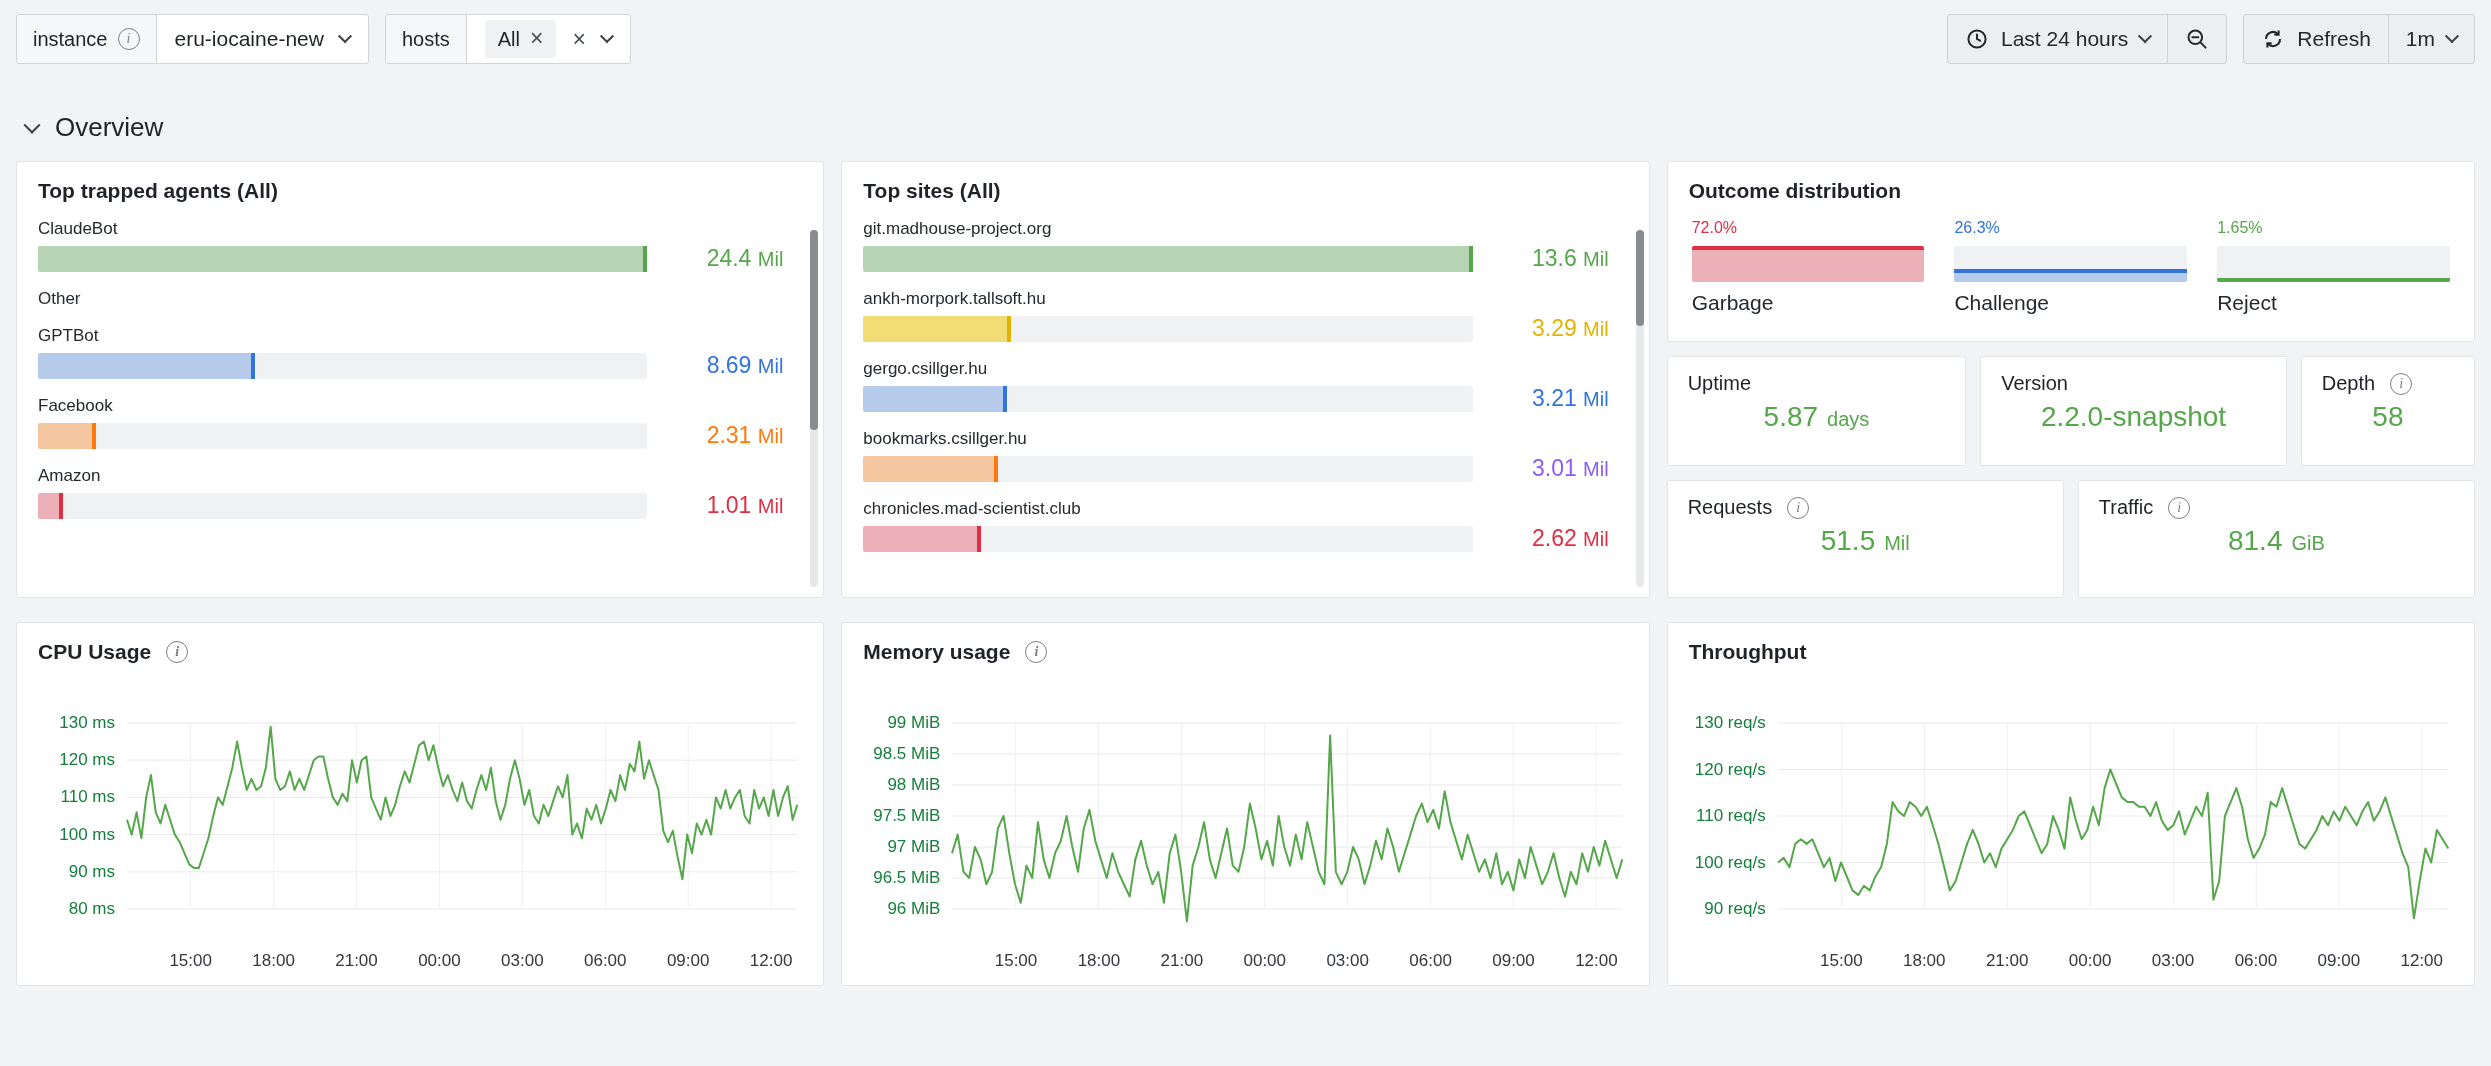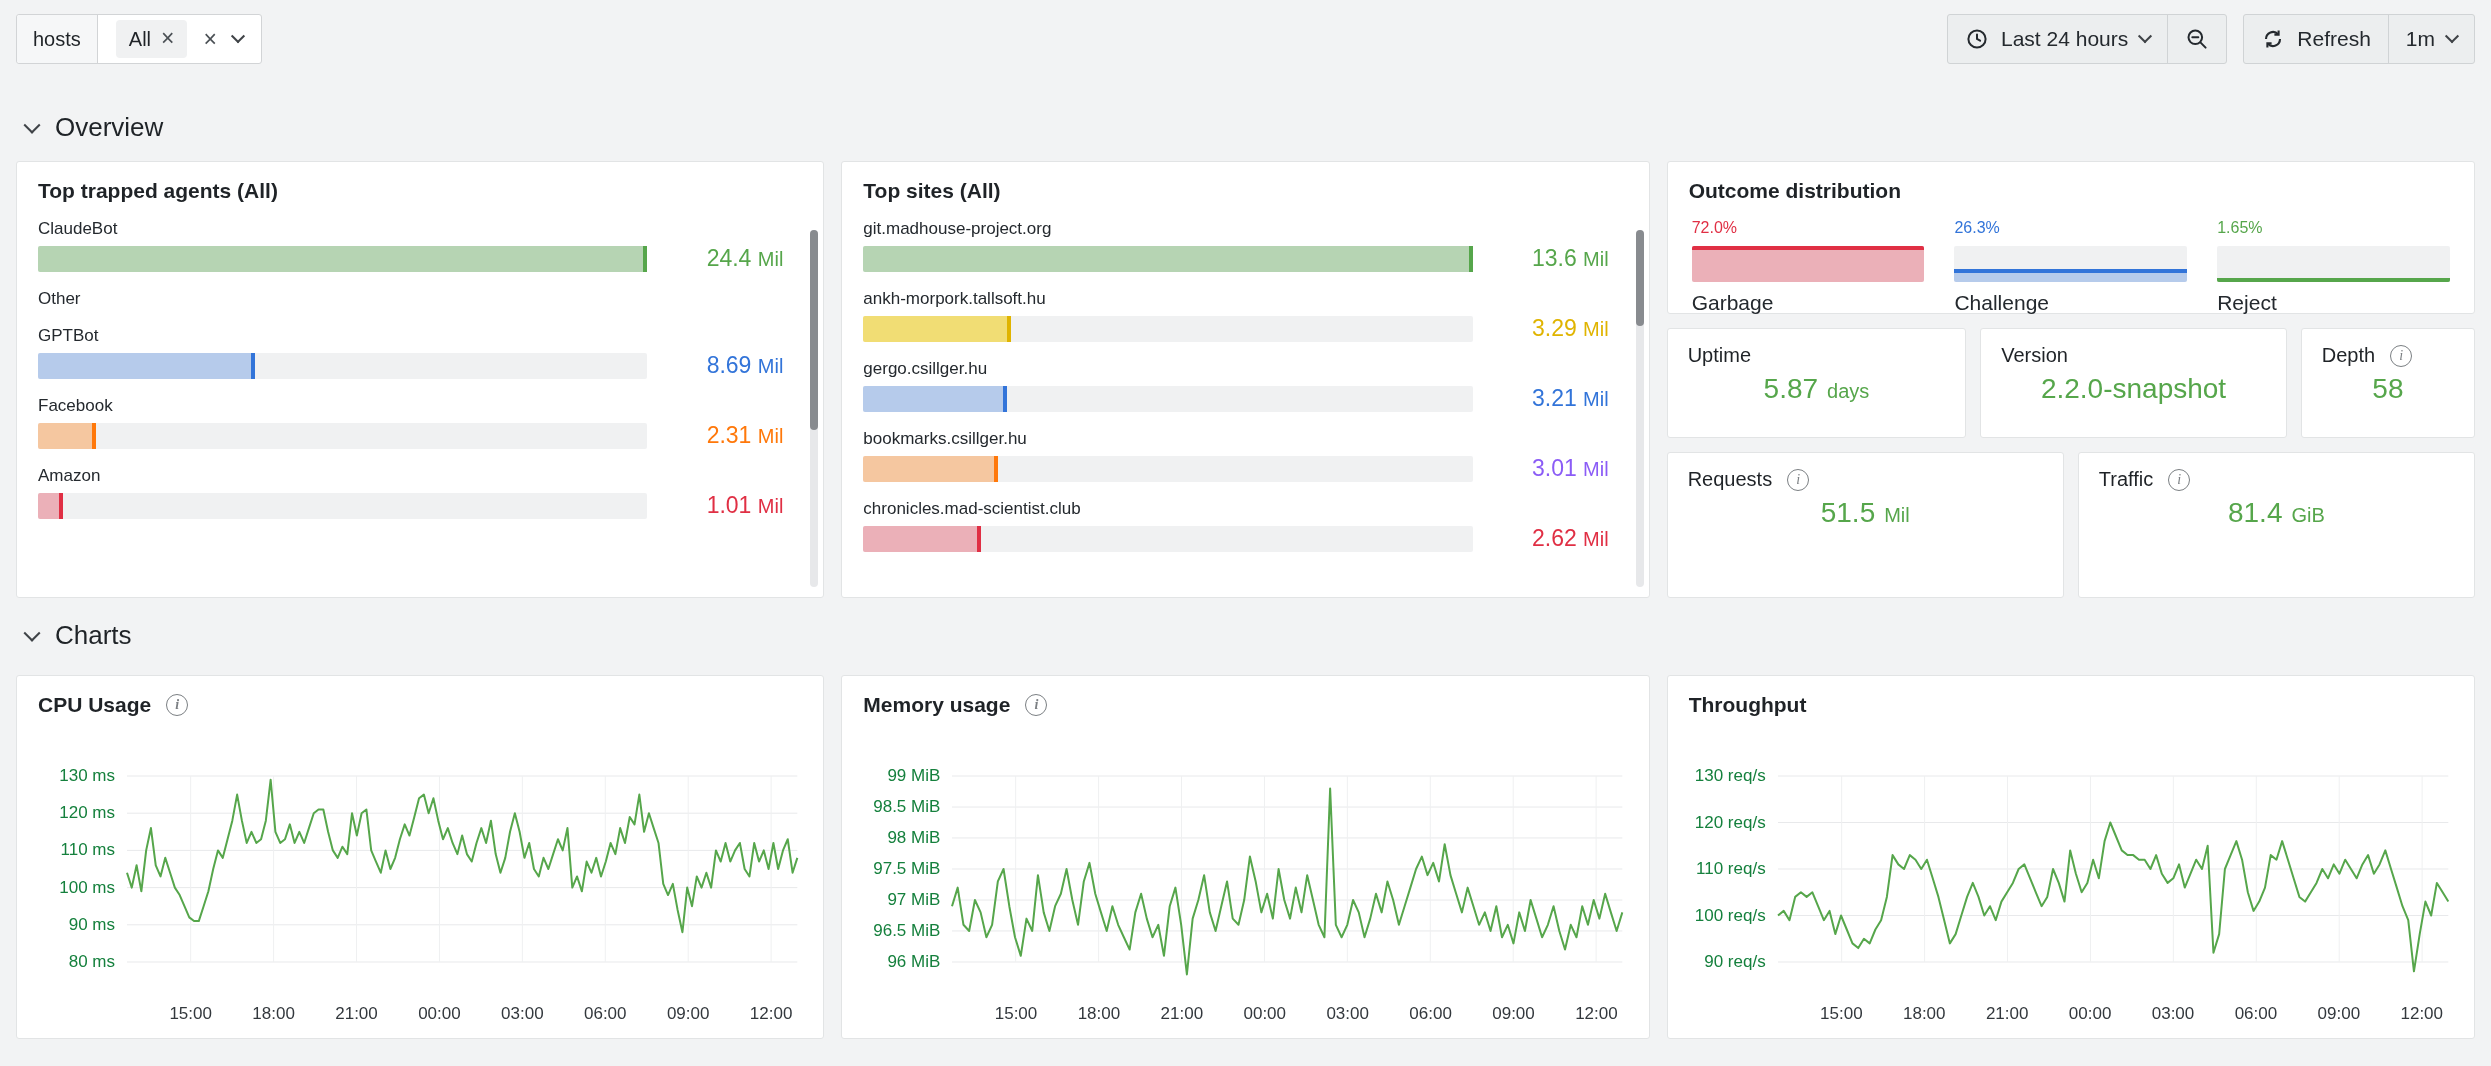--- a/index.html
+++ b/index.html
@@ -46,21 +46,21 @@
   .glabel { font-size:17px; color:#24292e; margin-bottom:6px; }
   .gline { display:flex; align-items:center; gap:16px; }
   .gtrack { flex:1; height:26px; background:#f0f1f2; border-radius:2px; position:relative; }
   .gfill { height:100%; border-radius:2px 0 0 2px; }
   .gvalue { width:120px; text-align:right; font-size:23px; white-space:nowrap; }
   .gunit { font-size:20px; }
   .panel-scroll { position:absolute; top:68px; right:5px; bottom:10px; width:8px; background:#e7e8ea; border-radius:4px; }
   .panel-scroll .thumb { position:absolute; top:0; left:0; width:100%; background:#888b8f; border-radius:4px; }
   
   .right-col { display:flex; flex-direction:column; gap:14px; height:437px; }
-  .outcome { height:153px; }
+  .outcome { height:181px; }
   .outcome-row { display:grid; grid-template-columns:1fr 1fr 1fr; gap:30px; padding:16px 24px 0 24px; }
   .oc { display:flex; flex-direction:column; }
   .oval { font-size:16px; margin-bottom:9px; }
   .ogauge { width:100%; height:36px; background:#f0f1f2; border-radius:2px; position:relative; overflow:hidden; }
   .ofill { position:absolute; left:0; right:0; bottom:0; }
   .olabel { font-size:21px; margin-top:9px; color:#24292e; }
   .stats-a { display:grid; grid-template-columns:1.72fr 1.76fr 1fr; gap:14px; height:110px; }
   .stats-b { display:grid; grid-template-columns:1fr 1fr; gap:14px; flex:1; }
   .stat-card { background:#fff; border:1px solid #e2e4e5; border-radius:3px; padding:15px 20px 10px 20px;
                display:flex; flex-direction:column; }
@@ -83,20 +83,30 @@
   .xaxis span { position:absolute; transform:translateX(-50%); white-space:nowrap; }
   .hgrid { stroke:#e8e9eb; stroke-width:1; }
   .vgrid { stroke:#eff0f1; stroke-width:1; }
 </style>
 </head>
 <body>
 
 <div class="page">
 
   <div class="toolbar">
+    <div class="var-group">
+      <div class="var-label">
+        <span>instance</span>
+        <span class="info-icon"></span>
+      </div>
+      <button class="var-value">
+        <span>eru-iocaine-new</span>
+        <span class="caret"></span>
+      </button>
+    </div>
 
     <div class="var-group">
       <div class="var-label">
         <span>hosts</span>
       </div>
       <div class="var-value">
         <span class="chip">
           <span>All</span>
           <span class="x-glyph"></span>
         </span>
@@ -332,24 +342,20 @@
             </div>
           <div class="stat-value">
               <span>81.4</span>
               <span class="stat-unit">GiB</span>
             </div>
         </div>
       </div>
     </div>
   </div>
 
-  <div class="section-header second">
-    <span class="chev"></span>
-    <span>Charts</span>
-  </div>
 
   <div class="grid3 charts">
 
     <div class="panel chart-panel">
       <div class="panel-title">
           <span>CPU Usage</span>
           <span class="info-icon"></span>
         </div>
       <div class="chart-body">
         <div class="yaxis">

